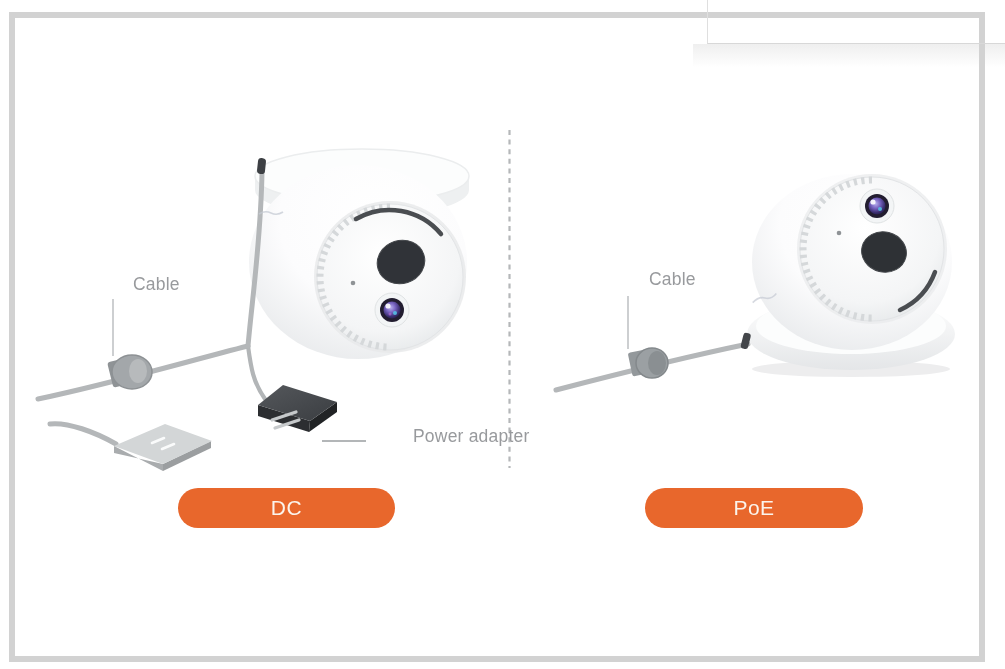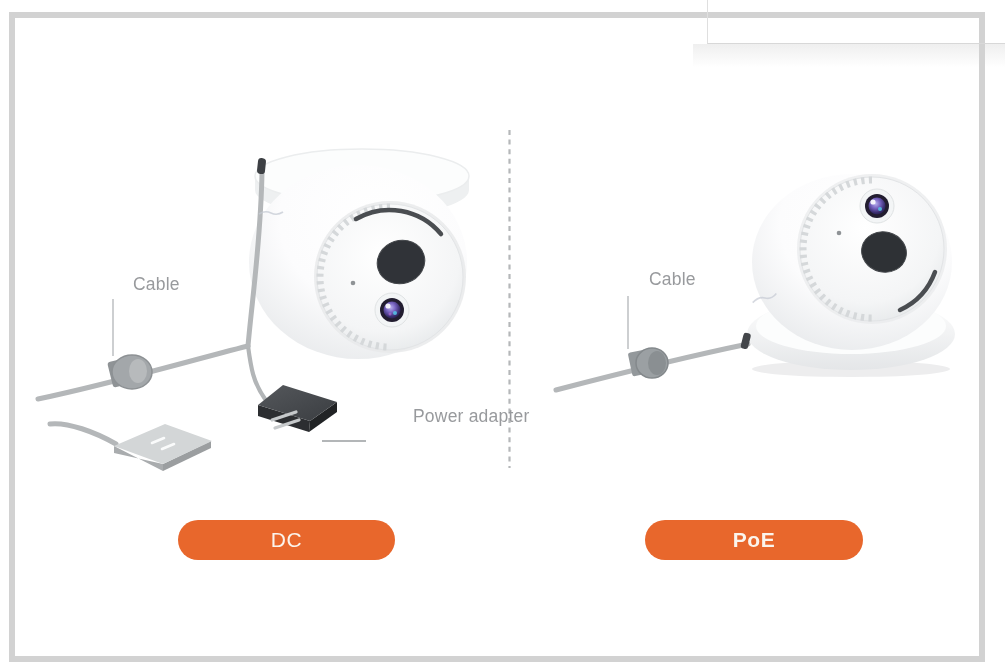--- a/index.html
+++ b/index.html
@@ -30,29 +30,29 @@
     z-index:1;
   }
   svg.illus{left:0;top:0;z-index:5;pointer-events:none;}
   
   .label{
     z-index:6;color:#989a9d;font-size:17.5px;line-height:20px;
     letter-spacing:.2px;white-space:nowrap;margin-left:46px;
   }
   .label-cable-left{left:87px;top:274px;}
   .label-cable-right{left:603px;top:269px;}
-  .label-power{left:367px;top:406px;}
+  .label-power{left:367px;top:426px;}
   
   .badge{
     z-index:6;height:40px;border-radius:20px;
     display:flex;align-items:center;justify-content:center;
-    color:#fbf4ec;font-size:21px;letter-spacing:.5px;margin-top:32px;
+    color:#fbf4ec;font-size:21px;letter-spacing:.5px;
   }
   .badge-dc{left:178px;top:488px;width:217px;}
-  .badge-poe{left:645px;top:488px;width:218px;font-weight:bold;}
+  .badge-poe{left:645px;top:488px;width:218px;}
 </style>
 </head>
 <body>
 
 <div class="abs notch-shadow"></div>
 <div class="abs notch-fill"></div>
 <div class="abs frame"></div>
 <div class="abs notch-outline"></div>
 
 <svg class="abs illus" width="1005" height="669" viewBox="0 0 1005 669">

